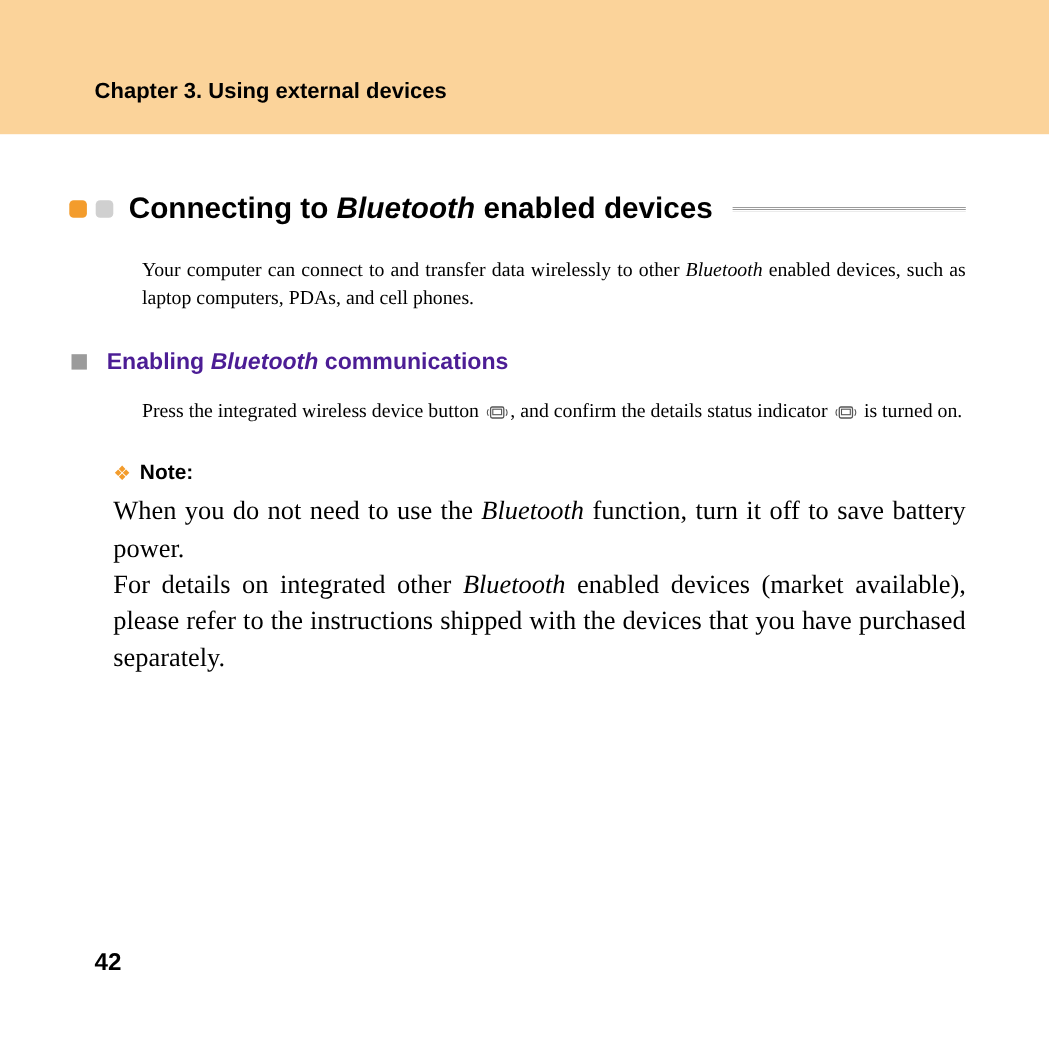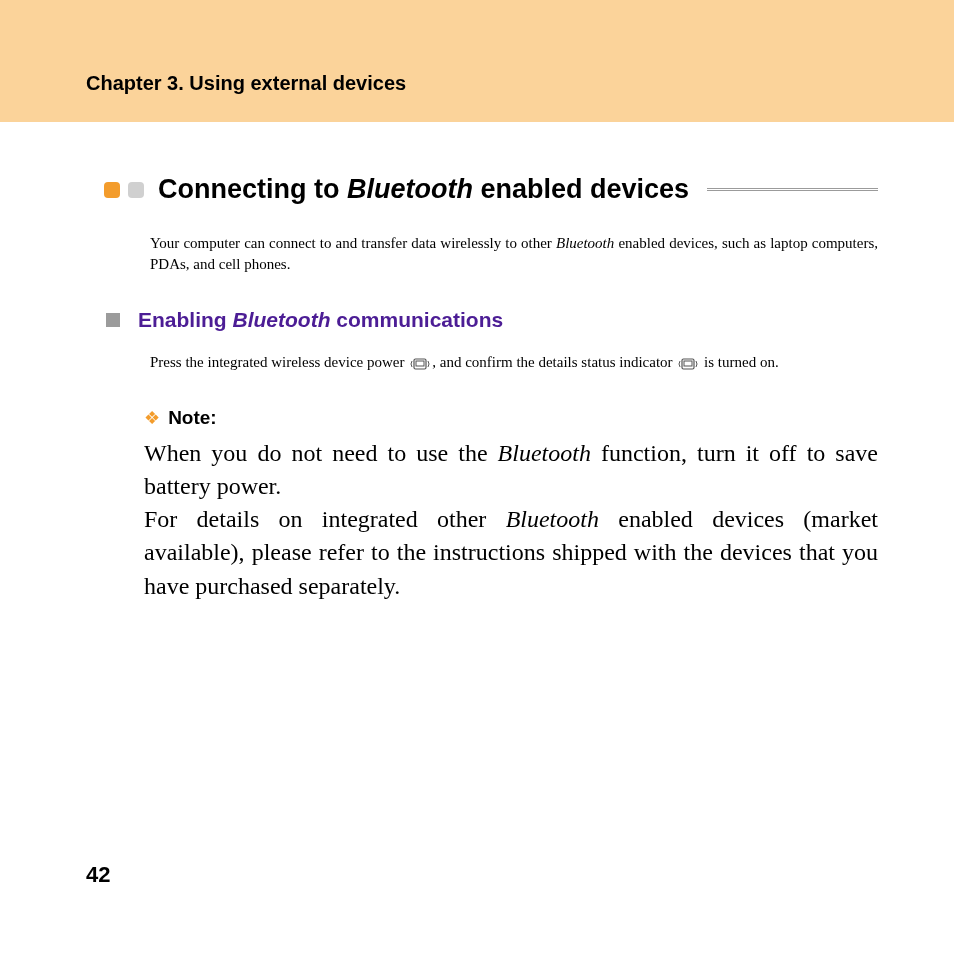--- a/index.html
+++ b/index.html
@@ -1,27 +1,27 @@
 <!DOCTYPE html>
 <html><head>
 <meta charset="utf-8">
 <style>
   * { margin: 0; padding: 0; box-sizing: border-box; }
   html, body { width: 954px; height: 954px; font-family: Georgia, 'Times New Roman', serif; background: #fff; }
   .page { width: 954px; height: 954px; position: relative; }
   .header-band { background: #fbd39a; height: 122px; padding: 72px 0 0 86px; }
   .chapter-title { font-family: Arial, Helvetica, sans-serif; font-weight: bold; font-size: 20px; color: #000; }
-  .content { padding: 52px 76px 0 102px; }
+  .content { padding: 52px 76px 0 61px; }
   .section-row { display: flex; align-items: center; gap: 8px; margin-bottom: 28px; margin-left: 2px; }
   .bullet-orange { width: 16px; height: 16px; background: #f39c2c; border-radius: 4px; }
   .bullet-grey { width: 16px; height: 16px; background: #d0d0d0; border-radius: 4px; }
   .section-title { font-family: Arial, Helvetica, sans-serif; font-weight: bold; font-size: 27px; color: #000; margin-left: 6px; }
   .section-title .it { font-style: italic; }
   .section-line { flex: 1; height: 4px; background: repeating-linear-gradient(to bottom, #9b9b9b 0 1px, transparent 1px 2px); margin-left: 10px; min-width: 60px; }
-  .body-text { font-size: 15px; line-height: 1.38; color: #000; text-align: justify; margin-left: 48px; margin-right: 0; margin-bottom: 34px; font-family: 'Palatino Linotype', Palatino, Georgia, serif; }
+  .body-text { font-size: 18px; line-height: 1.38; color: #000; text-align: justify; margin-left: 68px; margin-right: 0; margin-bottom: 34px; font-family: 'Palatino Linotype', Palatino, Georgia, serif; }
   .body-text .it { font-style: italic; }
   .subhead-row { display: flex; align-items: center; gap: 18px; margin-bottom: 20px; margin-left: 4px; }
   .sq-bullet { width: 14px; height: 14px; background: #9b9b9b; }
   .subhead { font-family: Arial, Helvetica, sans-serif; font-weight: bold; font-size: 21px; color: #4c1d95; }
   .subhead .it { font-style: italic; }
   .note-row { display: flex; align-items: center; gap: 8px; margin-left: 42px; margin-bottom: 8px; }
   .note-icon { color: #f39c2c; font-size: 18px; }
   .note-label { font-family: Arial, Helvetica, sans-serif; font-weight: bold; font-size: 19px; color: #000; }
   .note-body { font-size: 24px; line-height: 1.38; color: #000; text-align: justify; margin-left: 42px; font-family: 'Palatino Linotype', Palatino, Georgia, serif; }
   .note-body .it { font-style: italic; }
@@ -52,21 +52,21 @@
     </p>
 
     <div class="subhead-row">
       <span class="sq-bullet"></span>
       <span class="subhead">
         <span>Enabling </span><span class="it">Bluetooth</span><span> communications</span>
       </span>
     </div>
 
     <p class="body-text">
-      <span>Press the integrated wireless device power </span><span class="inline-icon">
+      <span>Press the integrated wireless device button </span><span class="inline-icon">
           <svg width="20" height="14" viewBox="0 0 20 14">
             <rect x="4" y="2" width="12" height="10" rx="1.5" fill="none" stroke="#555" stroke-width="1.2"></rect>
             <rect x="6" y="4" width="8" height="5" fill="none" stroke="#555" stroke-width="1"></rect>
             <path d="M2 4 Q0 7 2 10" fill="none" stroke="#555" stroke-width="1"></path>
             <path d="M18 4 Q20 7 18 10" fill="none" stroke="#555" stroke-width="1"></path>
           </svg>
         </span><span>, and confirm the details status indicator </span><span class="inline-icon">
           <svg width="20" height="14" viewBox="0 0 20 14">
             <rect x="4" y="2" width="12" height="10" rx="1.5" fill="none" stroke="#555" stroke-width="1.2"></rect>
             <rect x="6" y="4" width="8" height="5" fill="none" stroke="#555" stroke-width="1"></rect>

